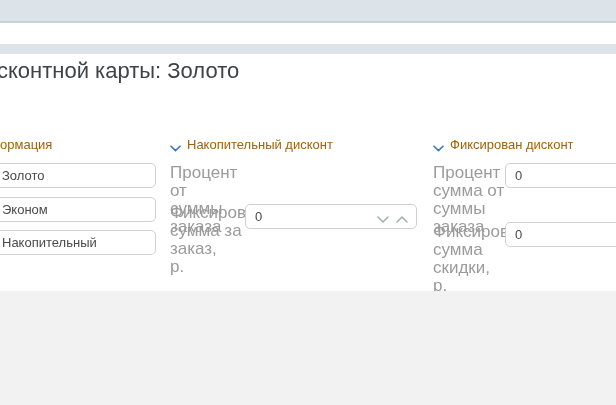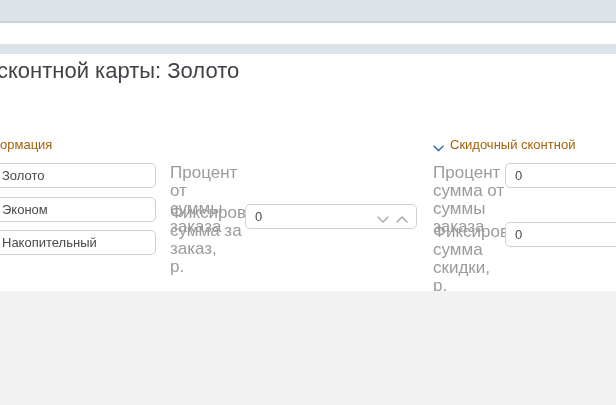--- a/index.html
+++ b/index.html
@@ -60,20 +60,28 @@
 
   <div class="page-title">сконтной карты: Золото</div>
 
   <div class="section-header hdr-info">
     <span>ормация</span>
   </div>
   <input class="txt-input info-input info-1" type="text" value="Золото" style="">
   <input class="txt-input info-input info-2" type="text" value="Эконом" style="">
   <input class="txt-input info-input info-3" type="text" value="Накопительный" style="">
 
+  <div class="section-header hdr-acc">
+    <span>
+      <svg width="11" height="7" viewBox="0 0 11 7">
+          <path d="M1 1.2 L5.5 5.6 L10 1.2" fill="none" stroke="#3e7ab6" stroke-width="1.6" stroke-linecap="round" stroke-linejoin="round"></path>
+        </svg>
+    </span>
+    <span>Накопительный дисконт</span>
+  </div>
 
   <div class="field-label lbl-acc-1">Процент от
 суммы заказа</div>
 
   <div class="field-label lbl-acc-2">Фиксированн...
 сумма за заказ,
 р.</div>
   <div class="num-wrap acc-wrap-2">
     <input class="txt-input" type="text" value="0" style="">
     <span class="spin spin-down">
@@ -87,21 +95,21 @@
         </svg>
     </span>
   </div>
 
   <div class="section-header hdr-disc">
     <span>
       <svg width="11" height="7" viewBox="0 0 11 7">
           <path d="M1 1.2 L5.5 5.6 L10 1.2" fill="none" stroke="#3e7ab6" stroke-width="1.6" stroke-linecap="round" stroke-linejoin="round"></path>
         </svg>
     </span>
-    <span>Скидочный сконтной</span>
+    <span>Фиксирован дисконт</span>
   </div>
 
   <div class="field-label lbl-disc-1">Процент
 сумма от
 суммы заказа</div>
   <div class="num-wrap disc-wrap-1">
     <input class="txt-input" type="text" value="0" style="">
 
   </div>
 

